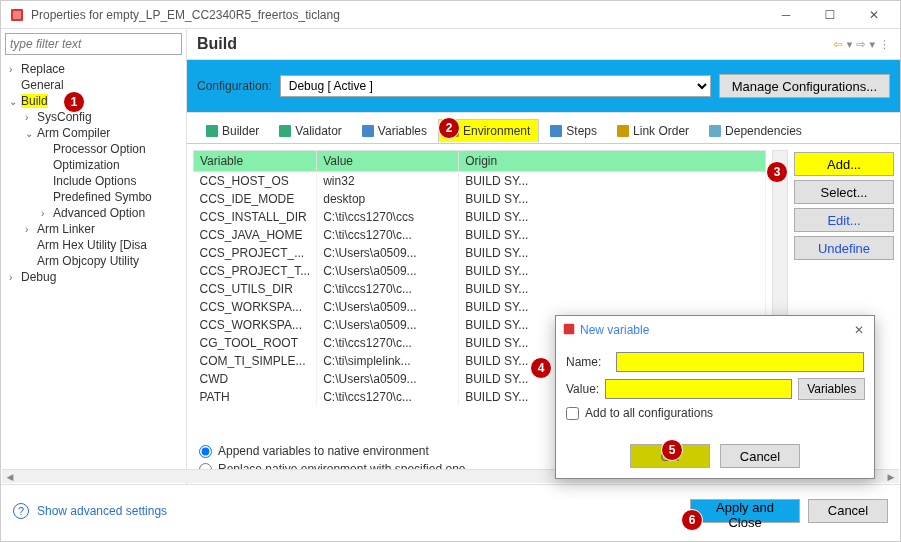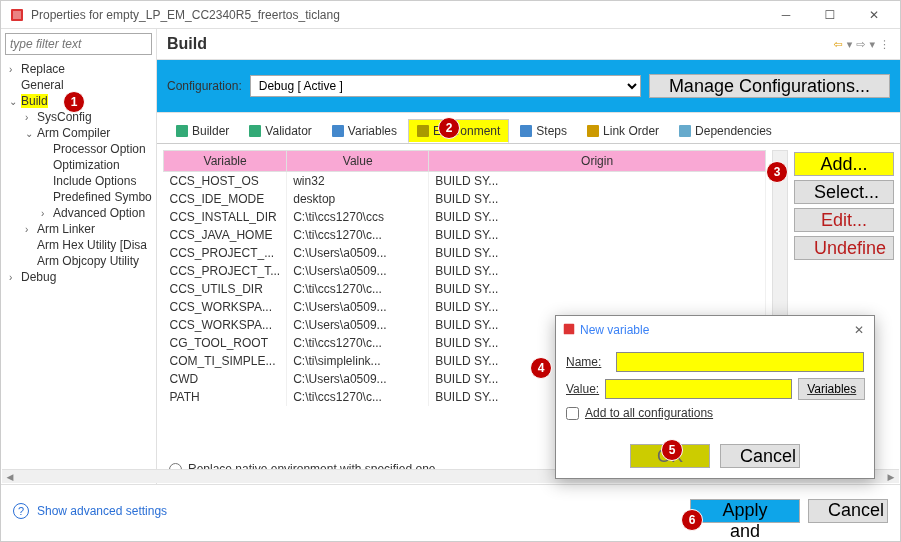--- a/index.html
+++ b/index.html
@@ -5,71 +5,71 @@
   * { box-sizing: border-box; margin: 0; padding: 0; }
   body { font-family: "Segoe UI", Tahoma, sans-serif; font-size: 12px; color: #333; background: #fff; width: 901px; height: 542px; overflow: hidden; border: 1px solid #ccc; position: relative; }
   
   .titlebar { height: 28px; display: flex; align-items: center; padding: 0 4px; border-bottom: 1px solid #e0e0e0; }
   .titlebar-icon { width: 16px; height: 16px; margin: 0 6px 0 4px; }
   .titlebar-title { flex: 1; color: #555; }
   .win-controls { display: flex; }
   .win-btn { width: 44px; height: 26px; display: flex; align-items: center; justify-content: center; color: #555; }
   
   .main { display: flex; height: 455px; }
-  .sidebar { width: 156px; border-right: 1px solid #e0e0e0; display: flex; flex-direction: column; }
+  .sidebar { width: 186px; border-right: 1px solid #e0e0e0; display: flex; flex-direction: column; }
   .filter-box { margin: 4px; }
   .filter-input { width: 100%; height: 22px; border: 1px solid #aaa; padding: 0 4px; font-size: 12px; font-style: italic; color: #888; }
   .tree { padding: 2px 0; overflow: hidden; flex: 1; }
   .tree-item { padding: 1px 0 1px 8px; cursor: pointer; white-space: nowrap; }
   .tree-item .arrow { display: inline-block; width: 12px; color: #666; font-size: 10px; }
   .tree-item span.label { }
   .tree-item.l1 { padding-left: 8px; }
   .tree-item.l2 { padding-left: 24px; }
   .tree-item.l3 { padding-left: 40px; }
   .hl { background: #ffff00; }
   
   .content { flex: 1; display: flex; flex-direction: column; }
   .header { padding: 6px 10px; display: flex; align-items: center; border-bottom: 1px solid #e0e0e0; }
   .header h1 { font-size: 16px; font-weight: bold; flex: 1; }
   .header-icons { display: flex; gap: 4px; color: #888; }
   .header-icons span { font-size: 11px; }
   
   .config-row { padding: 14px 10px; display: flex; align-items: center; gap: 8px; background: #0ea5e9; border-bottom: 1px solid #e0e0e0; }
   .config-select { flex: 1; height: 22px; border: 1px solid #aaa; background: #fff; padding: 0 4px; font-size: 12px; }
-  .btn { height: 24px; border: 1px solid #adadad; background: #e1e1e1; padding: 0 19px; font-size: 18px; cursor: pointer; }
+  .btn { height: 24px; border: 1px solid #adadad; background: #e1e1e1; padding: 0 12px; font-size: 13px; cursor: pointer; }
   
   .tabs-row { display: flex; padding: 6px 10px 0 10px; border-bottom: 1px solid #ccc; gap: 2px; overflow: hidden; }
   .tab { padding: 4px 8px; border: 1px solid transparent; display: flex; align-items: center; gap: 4px; cursor: pointer; font-size: 12px; white-space: nowrap; }
   .tab.active { border: 1px solid #ccc; border-bottom: 1px solid #fff; background: #fff; }
   .tab-icon { width: 12px; height: 12px; display: inline-block; }
   
   .env-body { display: flex; flex: 1; padding: 6px; gap: 6px; overflow: hidden; }
   .table-wrap { flex: 1; overflow: hidden; }
   .env-table { width: 100%; border-collapse: collapse; font-size: 12px; }
-  .env-table th { background: #f9a8d4; border: 1px solid #e0e0e0; padding: 3px 6px; text-align: center; font-weight: normal; cursor: pointer; }
+  .env-table th { background: #86efac; border: 1px solid #e0e0e0; padding: 3px 6px; text-align: left; font-weight: normal; cursor: pointer; }
   .env-table td { border-right: 1px solid #f0f0f0; padding: 2px 6px; white-space: nowrap; overflow: hidden; }
   
   .side-btns { width: 100px; display: flex; flex-direction: column; gap: 4px; padding-top: 2px; }
   .side-btns .btn { width: 100%; }
-  .btn.disabled { color: #b91c1c; }
+  .btn.disabled { color: #1d4ed8; }
   
   .radios { padding: 6px 12px; }
   .radio-row { display: flex; align-items: center; gap: 6px; padding: 2px 0; }
   
   .footer { height: 52px; border-top: 1px solid #e0e0e0; display: flex; align-items: center; padding: 0 12px; gap: 8px; }
   .help-icon { width: 16px; height: 16px; border: 1px solid #2a6fd6; border-radius: 50%; color: #2a6fd6; display: flex; align-items: center; justify-content: center; font-size: 11px; }
   .link { color: #2a6fd6; cursor: pointer; }
   .footer-spacer { flex: 1; }
   
   .dialog { position: absolute; left: 554px; top: 314px; width: 320px; background: #fff; border: 1px solid #888; box-shadow: 0 4px 16px rgba(0,0,0,0.3); }
   .dialog-title { height: 28px; display: flex; align-items: center; padding: 0 6px; }
   .dialog-title .t { flex: 1; color: #3b82f6; margin-left: 4px; }
   .dialog-close { cursor: pointer; padding: 0 4px; color: #666; }
   .dialog-body { padding: 8px 10px; }
-  .form-row { display: flex; align-items: center; gap: 6px; margin-bottom: 6px; text-decoration: underline; }
+  .form-row { display: flex; align-items: center; gap: 6px; margin-bottom: 6px; }
   .form-row label { width: 44px; }
   .form-row input[type=text] { flex: 1; height: 20px; border: 1px solid #888; background: #ffff00; padding: 0 4px; }
   .form-btn { height: 22px; border: 1px solid #adadad; background: #e1e1e1; padding: 0 8px; font-size: 12px; }
   .dialog-footer { padding: 10px; display: flex; justify-content: center; gap: 10px; }
   .dialog-footer .btn { width: 80px; }
   
   .badge { position: absolute; width: 22px; height: 22px; background: #c00000; color: #fff; border-radius: 50%; display: flex; align-items: center; justify-content: center; font-weight: bold; font-size: 12px; border: 1px solid #fff; z-index: 20; }
   
   .scrollbar-h { position: absolute; bottom: 58px; left: 1px; right: 1px; height: 14px; background: #f0f0f0; border-top: 1px solid #e0e0e0; }
   .scroll-arrow { position: absolute; top: 0; width: 16px; height: 14px; display: flex; align-items: center; justify-content: center; color: #888; font-size: 9px; cursor: pointer; }
@@ -267,20 +267,24 @@
       <div class="side-btns">
         <button class="btn" style="background:#ffff00">Add...</button>
         <button class="btn">Select...</button>
         <button class="btn disabled">Edit...</button>
         <button class="btn disabled">Undefine</button>
       </div>
     </div>
 
     <div class="radios">
       <div class="radio-row">
+        <input type="radio" name="envmode" checked="" style="">
+        <span>Append variables to native environment</span>
+      </div>
+      <div class="radio-row">
         <input type="radio" name="envmode" style="">
         <span>Replace native environment with specified one</span>
       </div>
     </div>
   </div>
 </div>
 
 <div class="scrollbar-h">
   <div class="scroll-arrow" style="left:0">◀</div>
   <div class="scroll-arrow" style="right:0">▶</div>

